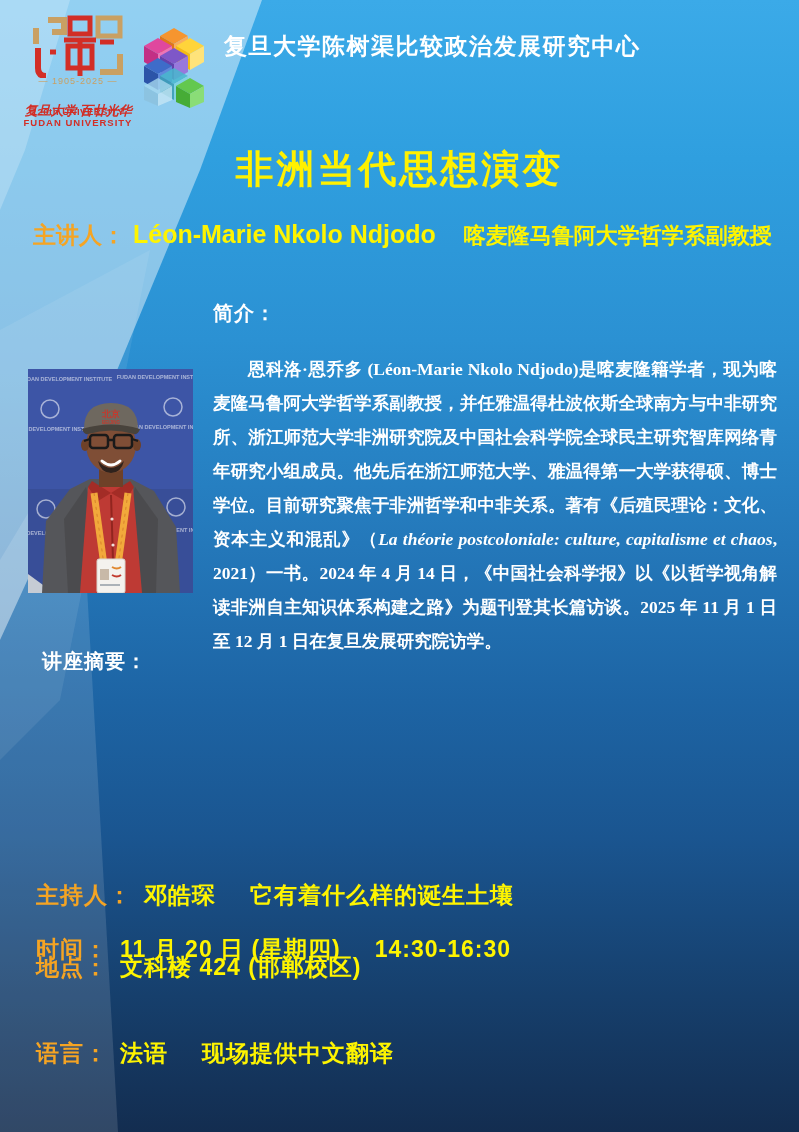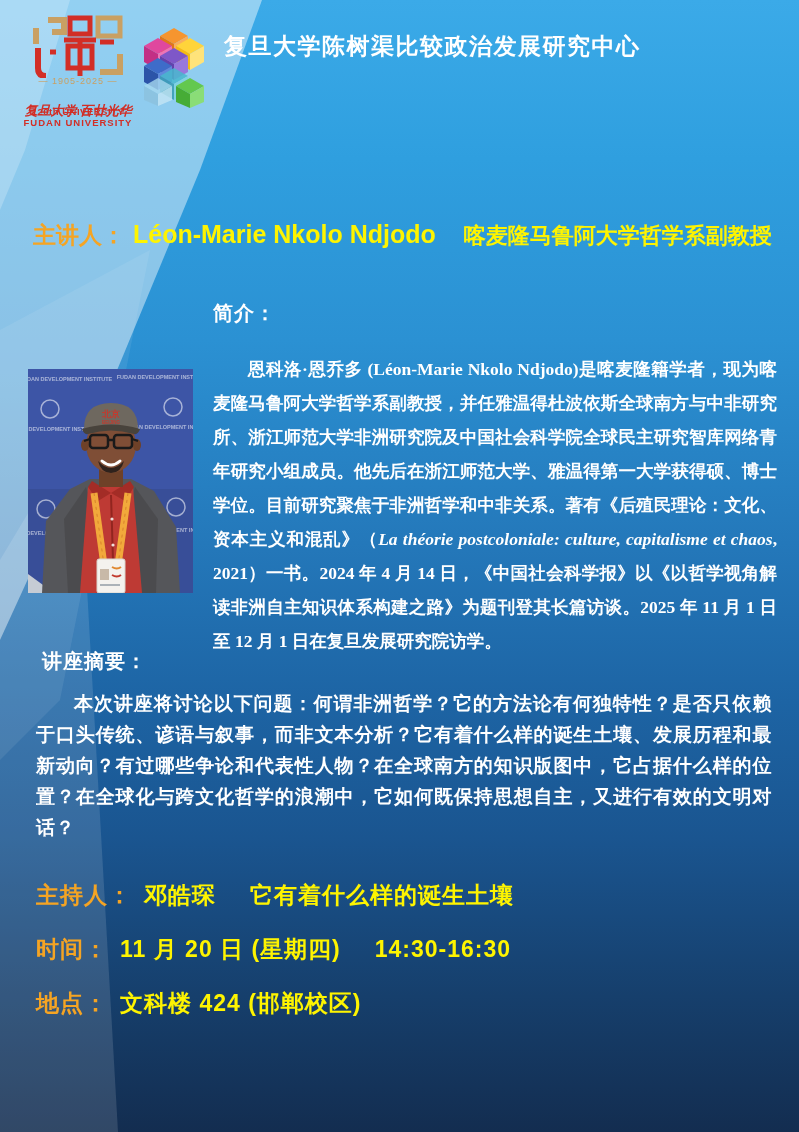--- a/index.html
+++ b/index.html
@@ -32,21 +32,21 @@
   .photo-frame{left:28px;top:369px;width:165px;height:224px;}
   
   .abstract-heading{left:42px;top:648px;font-size:20px;font-weight:bold;color:#FFFFFF;letter-spacing:1px;}
   .abstract-text{
     left:36px;top:688px;width:736px;
     font-size:19px;line-height:31px;font-weight:bold;color:#FFFFFF;
     text-align:justify;text-indent:2em;letter-spacing:.5px;
   }
   
   .detail-row{left:36px;white-space:nowrap;font-weight:bold;font-size:23px;letter-spacing:1px;}
-  .row-0{top:880px;} .row-1{top:934px;} .row-2{top:988px;text-align:right;} .row-3{top:1038px;}
+  .row-0{top:880px;} .row-1{top:934px;} .row-2{top:952px;text-align:right;} .row-3{top:1038px;}
   .detail-label{color:#F5A423;}
   .detail-value{color:#FEF400;margin-left:12px;}
   .detail-extra{color:#FEF400;margin-left:34px;}
   
   .logo-years{left:22px;top:76px;width:112px;text-align:center;color:#C9A063;font-size:9px;font-weight:normal;letter-spacing:1px;}
   .logo-script{left:14px;top:88px;width:128px;text-align:center;color:#D22E26;font-size:13px;font-weight:bold;font-family:"Liberation Serif",serif;font-style:italic;white-space:nowrap;margin-top:14px;}
   .logo-ann{left:14px;top:106px;width:128px;text-align:center;color:#D22E26;font-size:9.5px;font-weight:bold;letter-spacing:.5px;}
   .logo-univ{left:14px;top:117px;width:128px;text-align:center;color:#D22E26;font-size:9.5px;font-weight:bold;letter-spacing:1px;}
 </style>
 </head>
@@ -121,20 +121,21 @@
         <polygon points="29,60 15,68 15,80 29,74" fill="#C4E6F5"></polygon>
       </g>
     <g>
         <polygon points="47,52 61,60 47,68 33,60" fill="#63C84F"></polygon>
         <polygon points="33,60 47,68 47,82 33,76" fill="#46AC36"></polygon>
         <polygon points="61,60 47,68 47,82 61,76" fill="#8ADD77"></polygon>
       </g>
   </svg>
   <div class="abs content org-line">复旦大学陈树渠比较政治发展研究中心</div>
 
+  <div class="abs content lecture-title">非洲当代思想演变</div>
 
   <div class="abs content speaker-line">
     <span class="speaker-label">主讲人：</span><span class="speaker-name">Léon-Marie Nkolo Ndjodo</span><span class="speaker-affil">喀麦隆马鲁阿大学哲学系副教授</span>
   </div>
 
   <div class="abs content intro-heading">简介：</div>
 
   <svg class="abs content photo-frame" width="165" height="224" viewBox="0 0 165 224">
 
     <rect x="0" y="0" width="165" height="224" fill="#3D55A6"></rect>
@@ -196,25 +197,27 @@
     <path d="M54,60 q29,-9 58,0 q-2,6 -6,5 q-23,-7 -46,0 q-4,1 -6,-5" fill="#48433C"></path>
     <text x="83" y="48" text-anchor="middle" font-size="9" font-weight="bold" fill="#C23A2E" font-family="Liberation Sans, sans-serif">北京</text>
     <text x="83" y="55" text-anchor="middle" font-size="4.5" font-weight="bold" fill="#C23A2E" font-family="Liberation Sans, sans-serif">BEIJING</text>
   </svg>
 
   <div class="abs content bio-text">
     <span>恩科洛·恩乔多 (Léon-Marie Nkolo Ndjodo)是喀麦隆籍学者，现为喀麦隆马鲁阿大学哲学系副教授，并任雅温得杜波依斯全球南方与中非研究所、浙江师范大学非洲研究院及中国社会科学院全球民主研究智库网络青年研究小组成员。他先后在浙江师范大学、雅温得第一大学获得硕、博士学位。目前研究聚焦于非洲哲学和中非关系。著有《后殖民理论：文化、资本主义和混乱》（</span><span class="bio-italic">La théorie postcoloniale: culture, capitalisme et chaos</span><span>, 2021）一书。2024 年 4 月 14 日，《中国社会科学报》以《以哲学视角解读非洲自主知识体系构建之路》为题刊登其长篇访谈。2025 年 11 月 1 日至 12 月 1 日在复旦发展研究院访学。</span>
   </div>
 
   <div class="abs content abstract-heading">讲座摘要：</div>
-  <div class="abs content abstract-text">本次讲座将讨论以下问题：何谓非洲哲学？它的方法论有何独特性？是否只依赖于口头传统、谚语与叙事，而非文本分析？它有着什么样的诞生土壤、发展历程和最新动向？有过哪些争论和代表性人物？在全球南方的知识版图中，它占据什么样的位置？在全球化与跨文化哲学的浪潮中，它如何既保持思想自主，又进行有效的文明对话？</div>
 
   <div class="abs content detail-row row-0">
     <span class="detail-label">主持人：</span><span class="detail-value">邓皓琛</span><span class="detail-extra">它有着什么样的诞生土壤</span>
   </div>
   <div class="abs content detail-row row-1">
     <span class="detail-label">时间：</span><span class="detail-value">11 月 20 日 (星期四)</span><span class="detail-extra">14:30-16:30</span>
   </div>
   <div class="abs content detail-row row-2">
     <span class="detail-label">地点：</span><span class="detail-value">文科楼 424 (邯郸校区)</span><span class="detail-extra"></span>
   </div>
+  <div class="abs content detail-row row-3">
+    <span class="detail-label">语言：</span><span class="detail-value">法语</span><span class="detail-extra">现场提供中文翻译</span>
+  </div>
 
 </div>
 
 </body></html>

